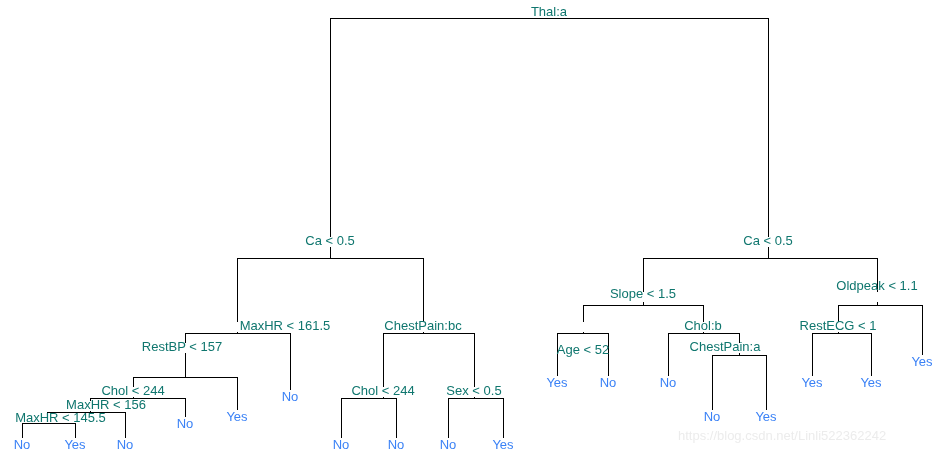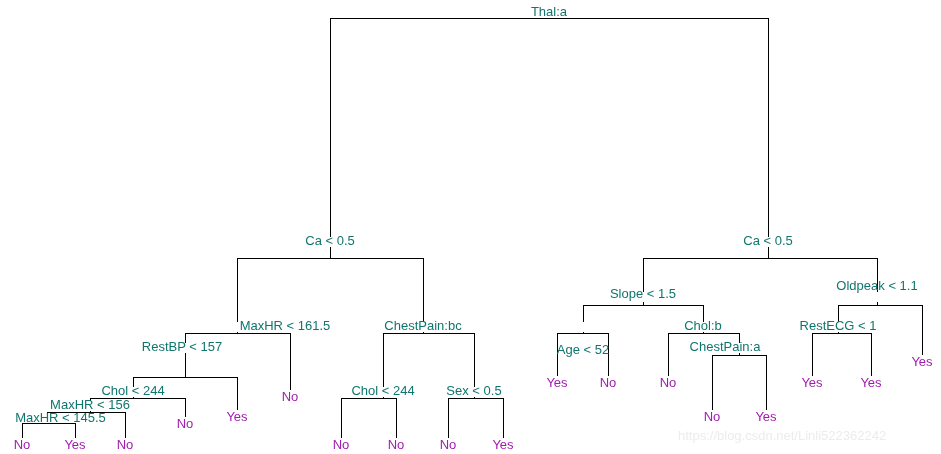--- a/index.html
+++ b/index.html
@@ -19,21 +19,21 @@
     color:#0f766e;
     white-space:nowrap;
     transform:translate(-50%,-100%);
     line-height:13px;
     letter-spacing:0px;
   }
   .leaf-label{
     position:absolute;
     font-family:"Liberation Sans", sans-serif;
     font-size:13px;
-    color:#a21caf;
+    color:#3b82f6;
     white-space:nowrap;
     transform:translate(-50%,0);
     line-height:13px;
   }
   #watermark{
     position:absolute;
     font-family:"Liberation Sans", sans-serif;
     font-size:13px;
     color:#ececec;
     white-space:nowrap;
@@ -138,21 +138,21 @@
       <div class="leaf-label" style="left: 341px; top: 438px;">No</div>
       <div class="leaf-label" style="left: 396px; top: 438px;">No</div>
       <div class="leaf-label" style="left: 448px; top: 438px;">No</div>
       <div class="leaf-label" style="left: 503px; top: 438px;">Yes</div>
       <div class="leaf-label" style="left: 557px; top: 376px;">Yes</div>
       <div class="leaf-label" style="left: 608px; top: 376px;">No</div>
       <div class="leaf-label" style="left: 668px; top: 376px;">No</div>
       <div class="node-label" style="left: 725px; top: 353px;">ChestPain:a</div>
       <div class="leaf-label" style="left: 812px; top: 376px;">Yes</div>
       <div class="leaf-label" style="left: 871px; top: 376px;">Yes</div>
-      <div class="node-label" style="left: 90px; top: 411px;">MaxHR &lt; 156</div>
+      <div class="node-label" style="left: 106px; top: 411px;">MaxHR &lt; 156</div>
       <div class="leaf-label" style="left: 185px; top: 417px;">No</div>
       <div class="leaf-label" style="left: 712px; top: 410px;">No</div>
       <div class="leaf-label" style="left: 766px; top: 410px;">Yes</div>
       <div class="node-label" style="left: 47px; top: 424px; padding-left: 27px;">MaxHR &lt; 145.5</div>
       <div class="leaf-label" style="left: 125px; top: 438px;">No</div>
       <div class="leaf-label" style="left: 22px; top: 438px;">No</div>
       <div class="leaf-label" style="left: 75px; top: 438px;">Yes</div>
     </div>
   <div id="watermark">https://blog.csdn.net/Linli522362242</div>
 </div>

